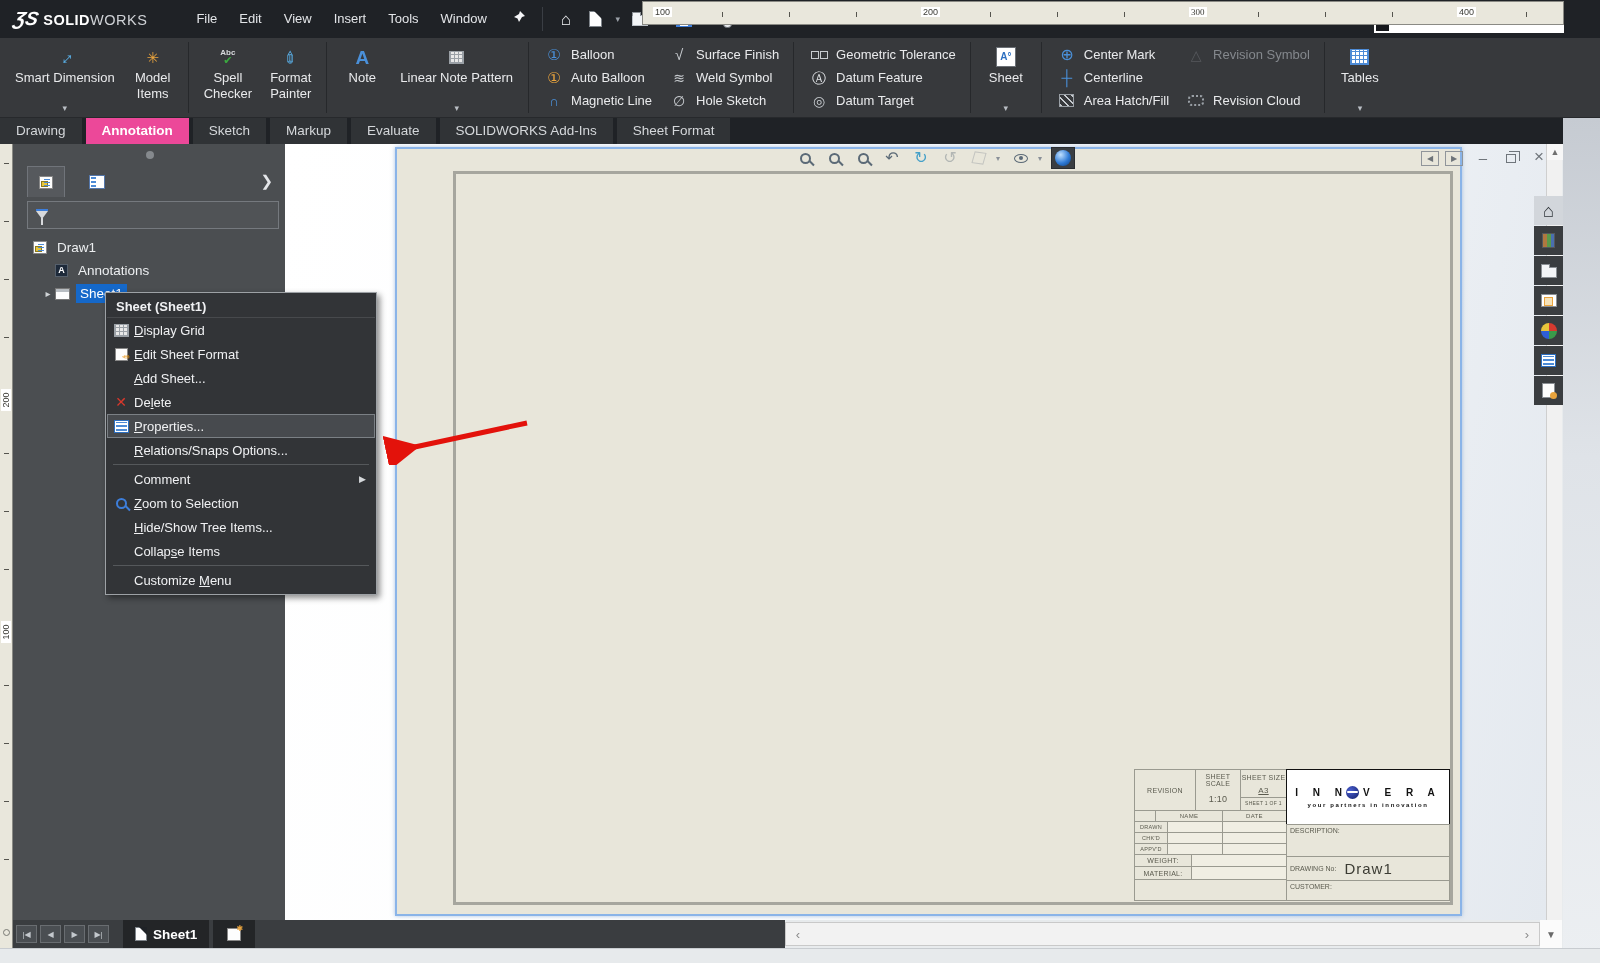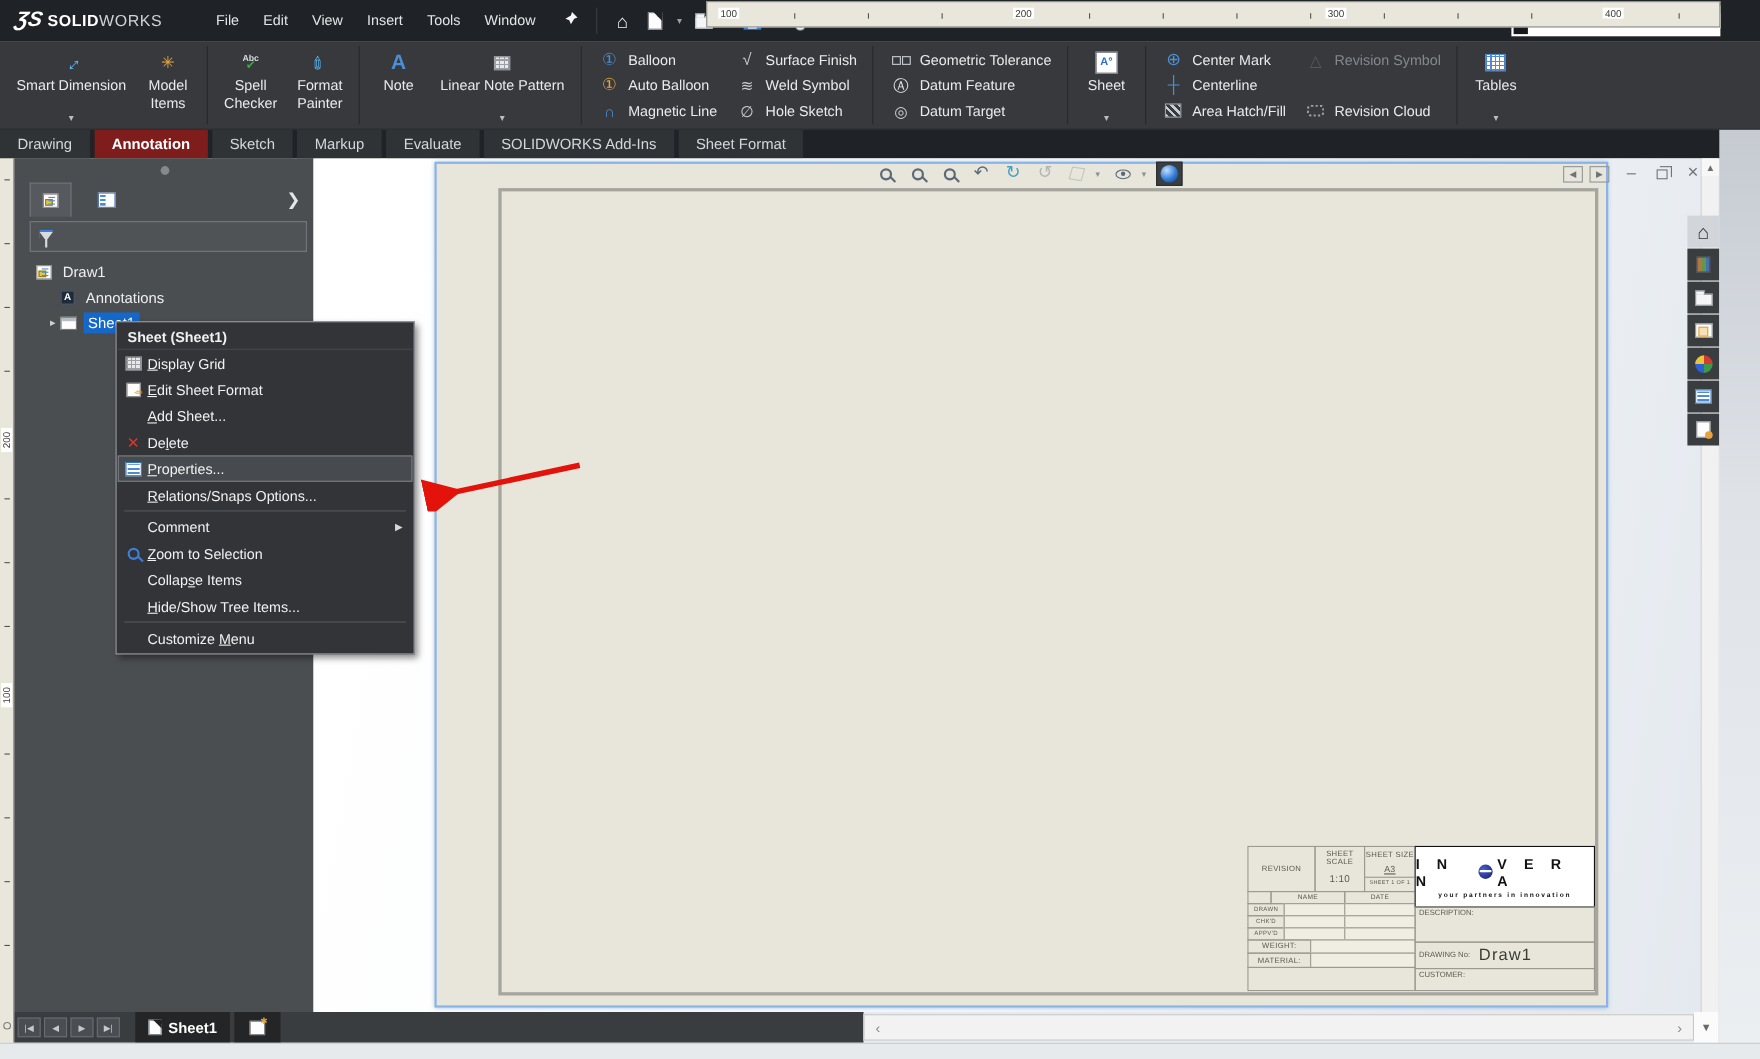--- a/index.html
+++ b/index.html
@@ -36,21 +36,21 @@
   .rbig .bcaret{font-size:9px;color:#b9bec4;margin-top:auto;padding-bottom:2px;}
   .rcol{display:flex;flex-direction:column;justify-content:space-between;padding:5px 8px;}
   .rsmall{display:flex;align-items:center;height:23px;cursor:default;}
   .rsmall .sic{width:22px;display:flex;justify-content:center;margin-right:6px;}
   .rsmall .slabel{font-size:13px;white-space:nowrap;}
   .rsmall.disabled .slabel{color:#84888d;}
 
   
   .tabrow{position:absolute;left:0;top:118px;width:1600px;height:26px;background:#1f2226;display:flex;}
   .tab{background:#303336;color:#d4d7da;font-size:13.5px;line-height:26px;padding:0 16px;margin-right:4px;cursor:default;white-space:nowrap;}
-  .tab.active{background:#7f1d1d;color:#fff;font-weight:bold;}
+  .tab.active{background:#ec4899;color:#fff;font-weight:bold;}
   .hruler{position:absolute;left:642px;top:1px;width:922px;height:24px;background:#e9e7dc;border:1px solid #8a8a84;overflow:hidden;}
   .hruler .tick{position:absolute;top:10px;width:1px;height:5px;background:#55544e;}
   .hruler .rlab{position:absolute;top:5px;font-size:9px;color:#3a3a34;background:#fff;padding:0 2px;transform:translateX(-2px);}
   .vruler{position:absolute;left:0;top:144px;width:13px;height:776px;background:#e9e7dc;border-right:1px solid #8a8a84;overflow:hidden;}
   .vruler .tick{position:absolute;left:4px;height:1px;width:5px;background:#55544e;}
   .vruler .rlab{position:absolute;left:0px;font-size:9px;color:#3a3a34;background:#fff;transform:rotate(-90deg);transform-origin:center;width:22px;text-align:center;}
 
   
   .treepanel{position:absolute;left:13px;top:144px;width:272px;height:776px;background:#4b4e51;}
   .splitdot{position:absolute;left:133px;top:7px;width:8px;height:8px;border-radius:50%;background:#85898d;}
@@ -116,21 +116,21 @@
 
   
   .redarrow{position:absolute;left:378px;top:410px;width:160px;height:55px;z-index:60;pointer-events:none;}
 
   
   .tblock{position:absolute;right:10px;bottom:13px;width:316px;height:132px;font-size:7px;color:#5a5a4e;}
   .tb-cell{position:absolute;border:1px solid #9a9a90;}
   .tb-lab{display:flex;align-items:center;justify-content:center;text-align:center;letter-spacing:.3px;}
   .tb-val{background:#f0eee3;}
   .logoBox{background:#fff;border:1px solid #111;display:flex;flex-direction:column;align-items:center;justify-content:center;}
-  .logoRow{display:flex;align-items:center;font-weight:bold;font-size:13px;letter-spacing:6px;color:#111;}
+  .logoRow{display:flex;align-items:center;font-weight:bold;font-size:10px;letter-spacing:6px;color:#111;}
   .logoGlobe{display:inline-block;width:13px;height:13px;border-radius:50%;background:radial-gradient(circle at 35% 35%,#4a5fd0,#101c66);position:relative;margin:0 4px 0 -2px;}
   .logoGlobe::after{content:"";position:absolute;left:1px;right:1px;top:5px;height:2px;background:#fff;border-radius:2px;}
   .logoTag{font-size:6px;font-weight:bold;letter-spacing:1.6px;color:#111;margin-top:3px;}
   .drawNo{font-size:15px;color:#3c3c34;letter-spacing:1px;}
 
   
   .g{display:inline-flex;align-items:center;justify-content:center;line-height:1;}
   .ic-doc{width:13px;height:16px;background:#fdfdfd;border:1px solid #7e848a;position:relative;}
   .ic-doc::after{content:"";position:absolute;right:-1px;top:-1px;border:4px solid;border-color:#aab1b8 transparent transparent #aab1b8;border-width:4px;border-style:solid;border-color:#1f2226 #1f2226 transparent transparent;}
   .ic-save{width:16px;height:16px;background:#3d7edb;position:relative;}
@@ -452,21 +452,21 @@
       <div class="tick" style="left: 414px;"></div>
       <div class="tick" style="left: 481px;"></div>
       <div class="tick" style="left: 548px;"></div>
       <div class="tick" style="left: 615px;"></div>
       <div class="tick" style="left: 682px;"></div>
       <div class="tick" style="left: 749px;"></div>
       <div class="tick" style="left: 816px;"></div>
       <div class="tick" style="left: 883px;"></div>
       <div class="rlab" style="left: 12px;">100</div>
       <div class="rlab" style="left: 280px;">200</div>
-      <div class="rlab" style="left: 564px;">300</div>
+      <div class="rlab" style="left: 548px; font-family: Liberation Serif, serif;">300</div>
       <div class="rlab" style="left: 816px;">400</div>
     </div>
 
   <div class="vruler" id="vruler">
       <div class="tick" style="top: 19px;"></div>
       <div class="tick" style="top: 77px;"></div>
       <div class="tick" style="top: 135px;"></div>
       <div class="tick" style="top: 193px;"></div>
       <div class="tick" style="top: 251px;"></div>
       <div class="tick" style="top: 309px;"></div>
@@ -690,25 +690,25 @@
           <span class="subarrow">▶</span>
         </div>
         <div class="ctxitem">
           <span class="cic">
             <span class="g ic-mag blue"></span>
           </span>
           <span class="clabel"><span class="u">Z</span>oom to Selection</span>
         </div>
         <div class="ctxitem">
           <span class="cic"></span>
+          <span class="clabel"><span class="u">H</span>ide/Show Tree Items...</span>
+        </div>
+        <div class="ctxitem">
+          <span class="cic"></span>
           <span class="clabel">Collap<span class="u">s</span>e Items</span>
-        </div>
-        <div class="ctxitem">
-          <span class="cic"></span>
-          <span class="clabel"><span class="u">H</span>ide/Show Tree Items...</span>
         </div>
         <div class="ctxsep"></div>
         <div class="ctxitem">
           <span class="cic"></span>
           <span class="clabel">Customize <span class="u">M</span>enu</span>
         </div>
       </div>
   </div>
 
   <svg class="redarrow" viewBox="0 0 160 55">

